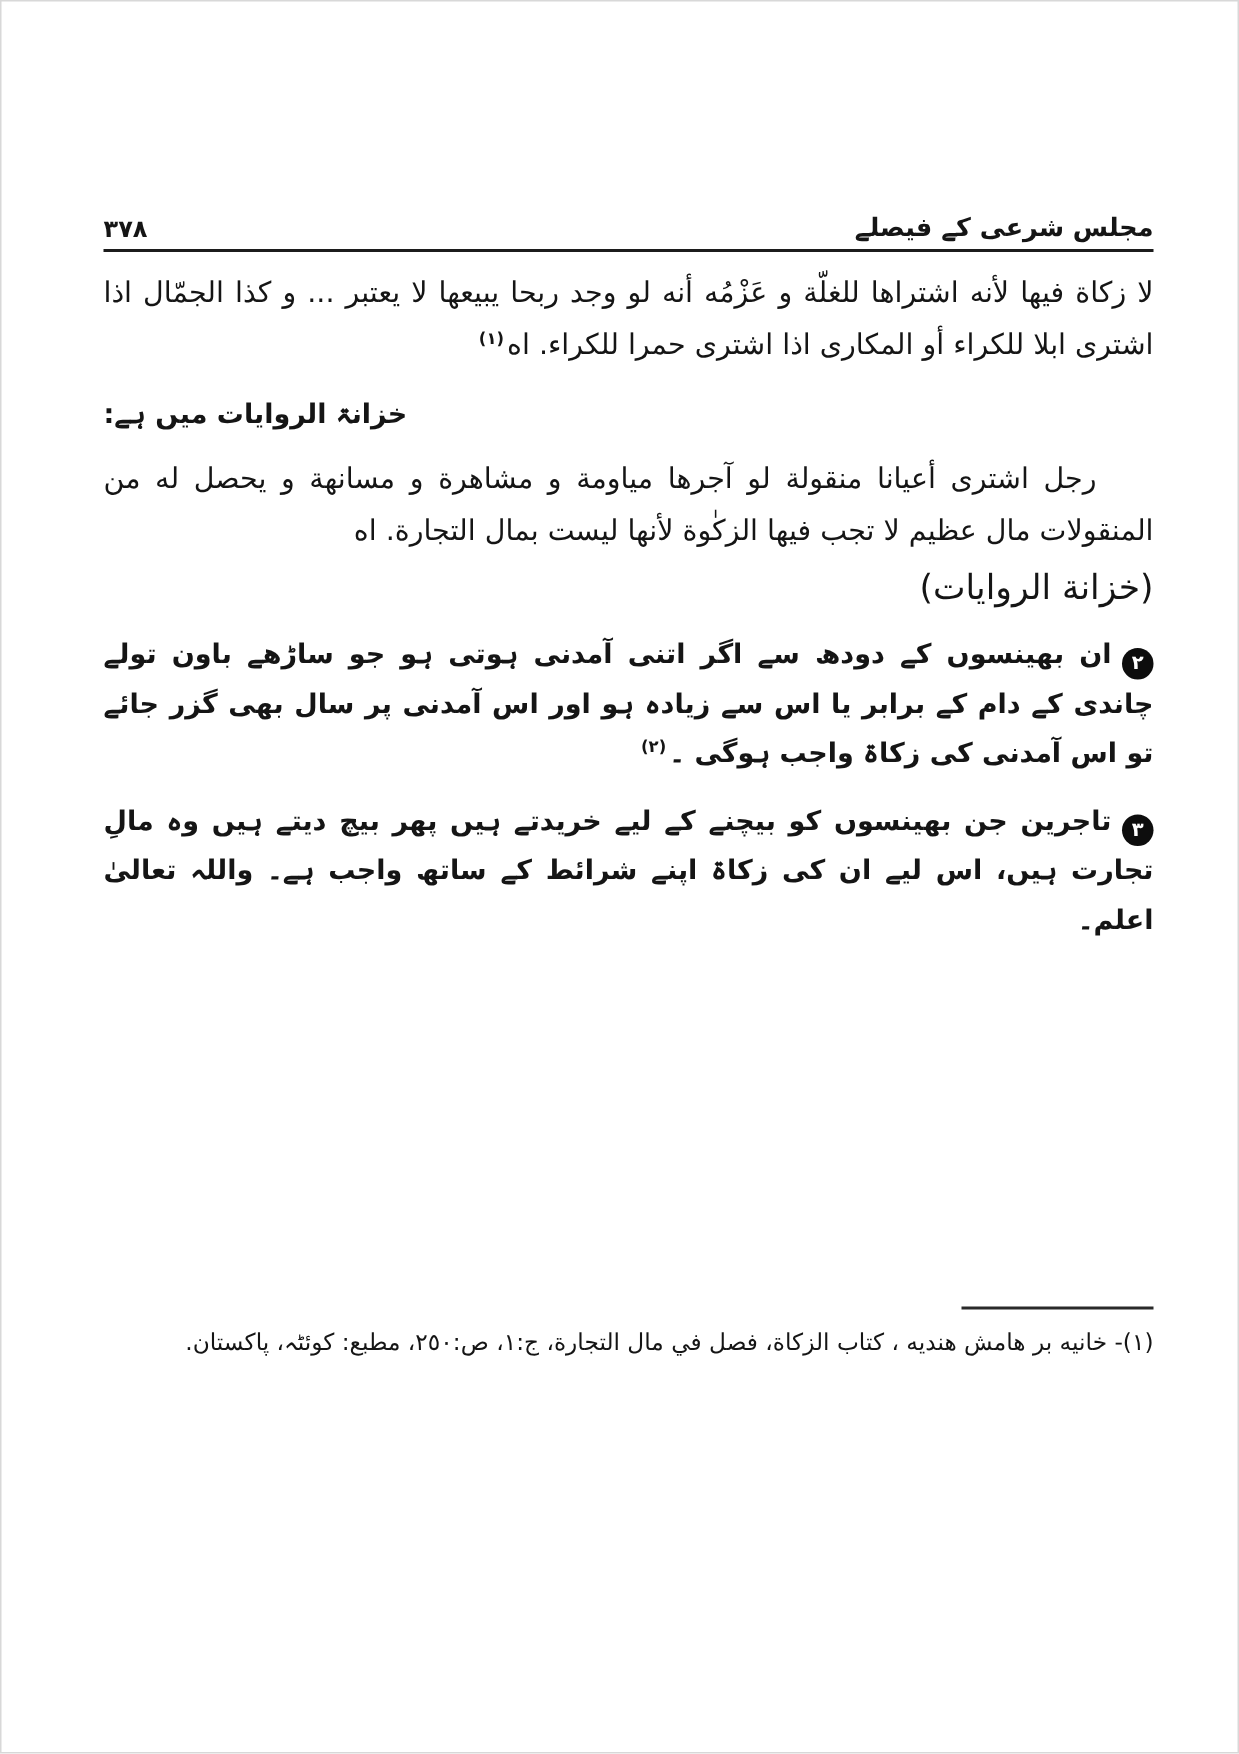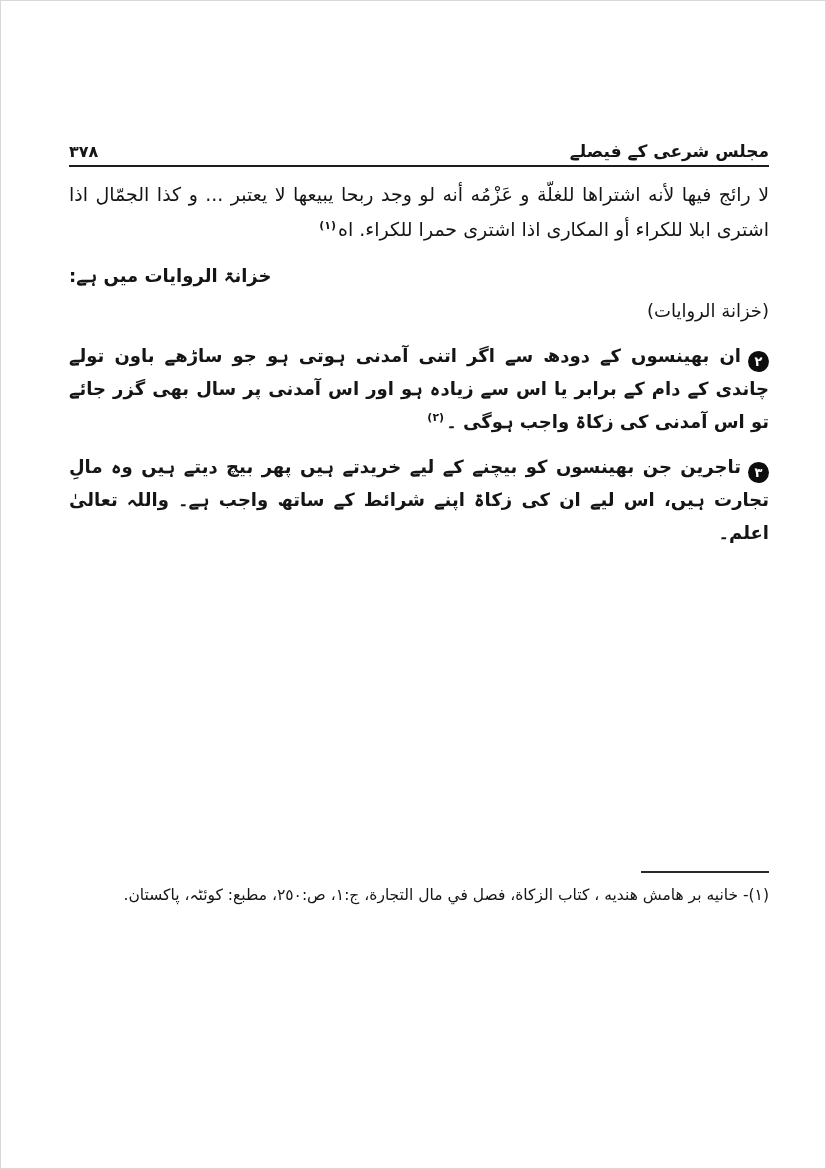--- a/index.html
+++ b/index.html
@@ -36,21 +36,21 @@
     white-space:nowrap;
   }
   
   .arabic{
     font-size:19px;line-height:35px;
     text-align:justify;
     margin:10px 0 0 0;
   }
   .arabic.indent{text-indent:38px;}
   .source{
-    font-size:18px;line-height:32px;
+    font-size:23px;line-height:32px;
     text-align:right;margin:4px 0 0 0;
   }
   .urdu{font-weight:bold;}
   .heading{
     font-size:18px;line-height:30px;
     margin:14px 0 0 0;text-align:left;
   }
   .point{
     font-size:18px;line-height:33px;
     text-align:justify;
@@ -91,24 +91,25 @@
 
 <div class="page">
   <div class="content">
 
     <div class="header">
       <span class="title urdu">مجلس شرعی کے فیصلے</span>
       <span class="rule-fill"></span>
       <span class="pagenum">۳۷۸</span>
     </div>
 
-    <p class="arabic"><span>لا رائج فيها لأنه اشتراها للغلّة و عَزْمُه أنه لو وجد ربحا يبيعها لا يعتبر ... و كذا الجمّال اذا اشترى ابلا للكراء أو المكارى اذا اشترى حمرا للكراء. اه</span><sup class="fnref">(۱)</sup></p>
+    <p class="arabic"><span>لا زكاة فيها لأنه اشتراها للغلّة و عَزْمُه أنه لو وجد ربحا يبيعها لا يعتبر ... و كذا الجمّال اذا اشترى ابلا للكراء أو المكارى اذا اشترى حمرا للكراء. اه</span><sup class="fnref">(۱)</sup></p>
 
     <p class="heading urdu">خزانۃ الروایات میں ہے:</p>
 
+    <p class="arabic indent">رجل اشترى أعيانا منقولة لو آجرها مياومة و مشاهرة و مسانهة و يحصل له من المنقولات مال عظيم لا تجب فيها الزكٰوة لأنها ليست بمال التجارة. اه</p>
 
     <p class="source">(خزانة الروايات)</p>
 
     <p class="point urdu"><span class="pnum">۲</span><span>ان بھینسوں کے دودھ سے اگر اتنی آمدنی ہوتی ہو جو ساڑھے باون تولے چاندی کے دام کے برابر یا اس سے زیادہ ہو اور اس آمدنی پر سال بھی گزر جائے تو اس آمدنی کی زکاۃ واجب ہوگی ۔</span><sup class="fnref">(۲)</sup></p>
 
     <p class="point urdu"><span class="pnum">۳</span><span>تاجرین جن بھینسوں کو بیچنے کے لیے خریدتے ہیں پھر بیچ دیتے ہیں وہ مالِ تجارت ہیں، اس لیے ان کی زکاۃ اپنے شرائط کے ساتھ واجب ہے۔ واللہ تعالیٰ اعلم۔</span></p>
 
   </div>
 
   <div class="footnotes">

